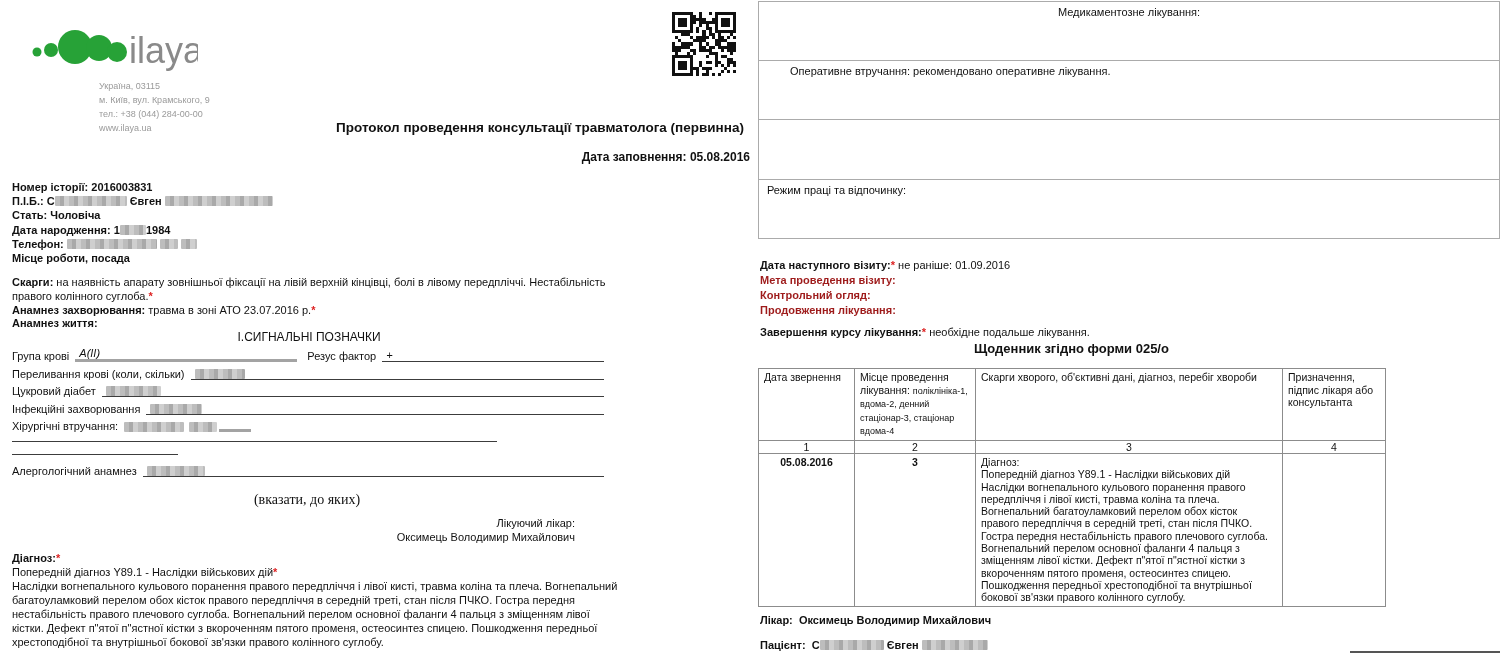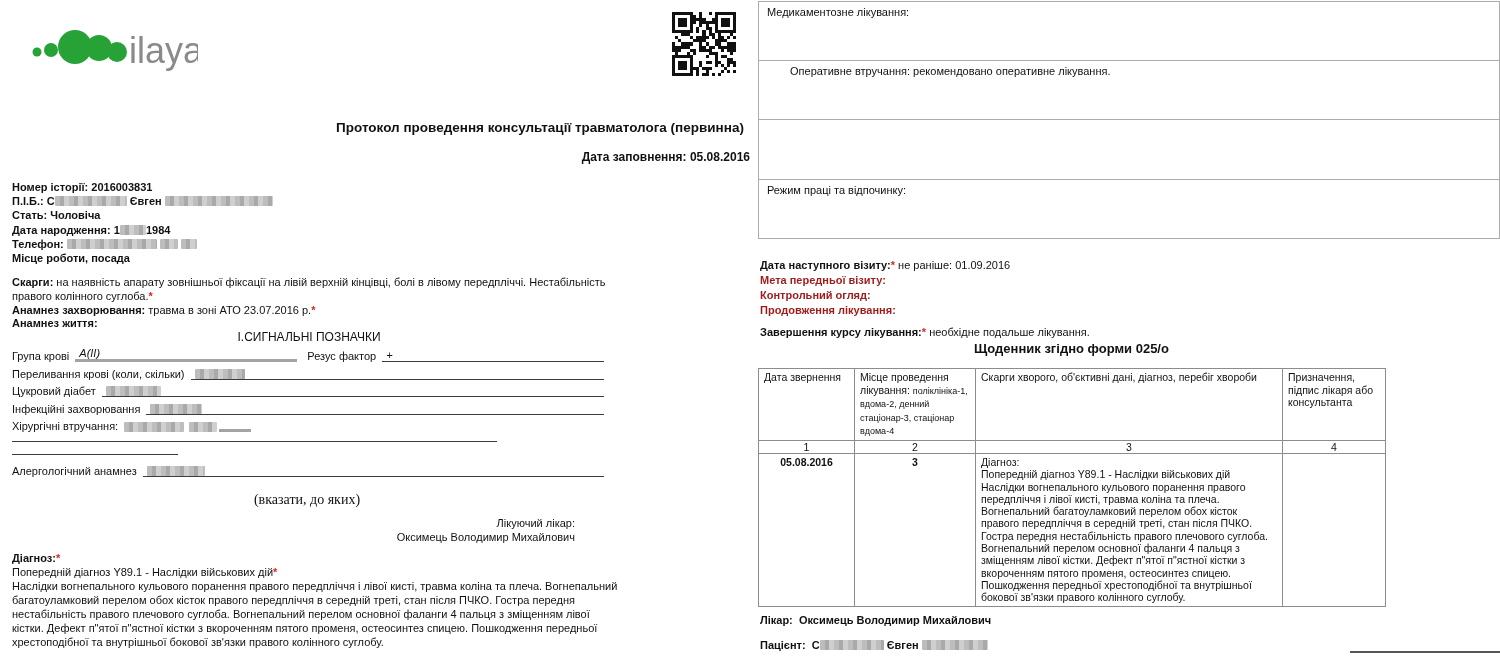--- a/index.html
+++ b/index.html
@@ -44,20 +44,26 @@
         <circle cx="9" cy="42" r="4.5"></circle>
         <circle cx="23" cy="40" r="7"></circle>
         <circle cx="47" cy="37" r="17"></circle>
         <circle cx="71" cy="38" r="13"></circle>
         <circle cx="89" cy="42" r="10"></circle>
       </g>
       <text x="101" y="53" font-family="Liberation Sans, sans-serif" font-size="36" fill="#8a8a8a">ilaya</text>
     </svg>
   </div>
 
+  <div class="abs gray" style="left:99px;top:79px;font-size:9px;line-height:14px;">
+    <div>Україна, 03115</div>
+    <div>м. Київ, вул. Крамського, 9</div>
+    <div>тел.: +38 (044) 284-00-00</div>
+    <div>www.ilaya.ua</div>
+  </div>
 
   <div class="abs" style="left:672px;top:12px;width:64px;height:64px;">
     <svg id="qr-svg" width="64" height="64" viewBox="0 0 21 21" shape-rendering="crispEdges">
         <rect x="0" y="0" width="7" height="7" fill="#111"></rect>
         <rect x="1" y="1" width="5" height="5" fill="#fff"></rect>
         <rect x="2" y="2" width="3" height="3" fill="#111"></rect>
         <rect x="14" y="0" width="7" height="7" fill="#111"></rect>
         <rect x="15" y="1" width="5" height="5" fill="#fff"></rect>
         <rect x="16" y="2" width="3" height="3" fill="#111"></rect>
         <rect x="0" y="14" width="7" height="7" fill="#111"></rect>
@@ -300,38 +306,38 @@
     <div>Оксимець Володимир Михайлович</div>
   </div>
 
   <div class="abs para" style="left:12px;top:551px;width:612px;">
     <div><span class="b">Діагноз:</span><span class="red">*</span></div>
     <div><span>Попередній діагноз Y89.1 - Наслідки військових дій</span><span class="red">*</span></div>
     <div>Наслідки вогнепального кульового поранення правого передпліччя і лівої кисті, травма коліна  та плеча. Вогнепальний багатоуламковий  перелом обох кісток правого передпліччя в середній треті, стан після ПЧКО. Гостра передня нестабільність правого плечового суглоба.  Вогнепальний перелом основної фаланги 4 пальця з зміщенням лівої кістки. Дефект п"ятої п"ястної кістки з вкороченням пятого променя, остеосинтез спицею. Пошкодження передньої хрестоподібної та внутрішньої бокової зв'язки правого колінного суглобу.</div>
   </div>
 
   <div class="abs" style="left:758px;top:2px;width:742px;">
-    <div class="tbox" style="height:60px;">
+    <div class="tbox" style="height:60px;text-align:center;">
       <span>Медикаментозне лікування:</span>
     </div>
     <div class="tbox" style="height:60px;padding-left:31px;">
       <span>Оперативне втручання:  рекомендовано оперативне лікування.</span>
     </div>
     <div class="tbox" style="height:61px;"></div>
     <div class="tbox" style="height:60px;">
       <span>Режим праці та відпочинку:</span>
     </div>
   </div>
 
   <div class="abs" style="left:760px;top:258px;line-height:15px;">
     <div>
       <span class="b">Дата наступного візиту:</span><span class="red">*</span>
       <span>не раніше: 01.09.2016</span>
     </div>
-    <div class="darkred">Мета передньої візиту:</div>
+    <div class="darkred">Мета проведення візиту:</div>
     <div class="darkred">Контрольний огляд:</div>
     <div class="darkred">Продовження лікування:</div>
   </div>
   <div class="abs" style="left:760px;top:326px;">
     <span class="b">Завершення курсу лікування:</span><span class="red">*</span>
     <span>необхідне подальше лікування.</span>
   </div>
 
   <div class="abs b ctr" style="left:758px;top:341px;width:627px;font-size:13px;">Щоденник згідно форми 025/о</div>
 

